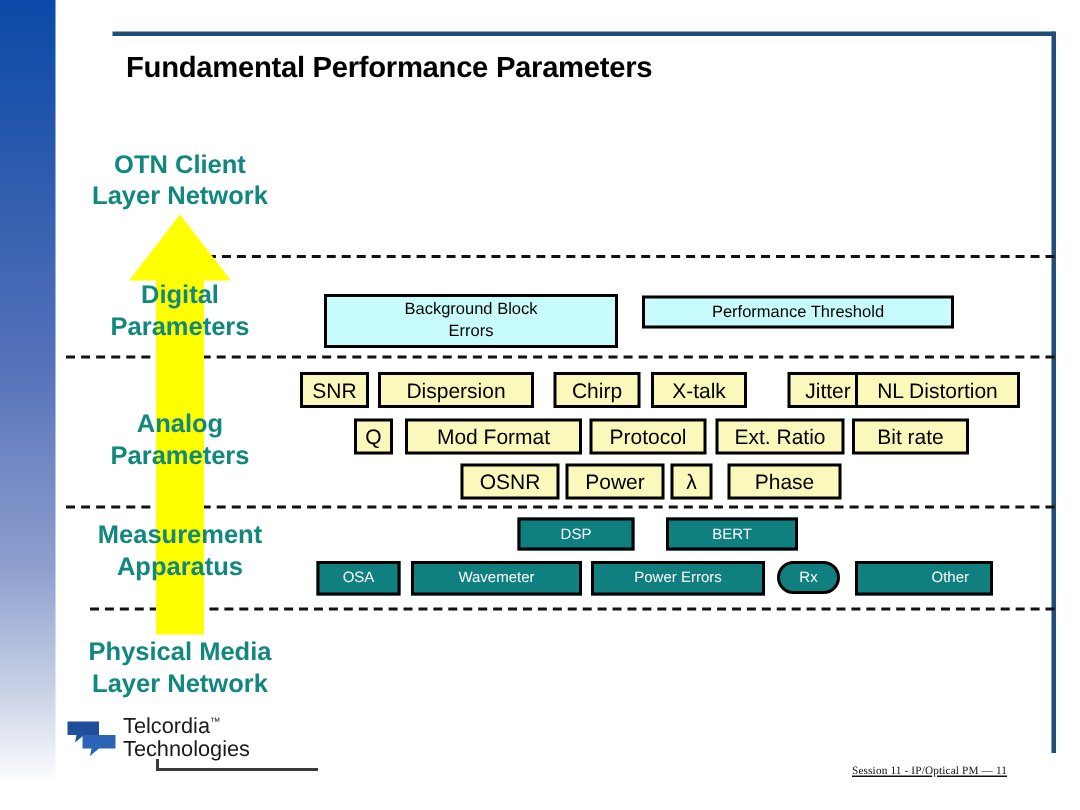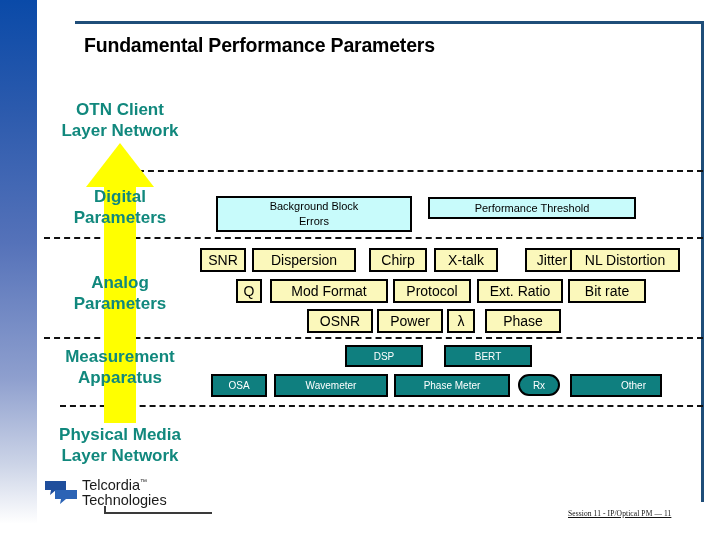--- a/index.html
+++ b/index.html
@@ -146,21 +146,21 @@
   <div class="nbox yellow" style="left:307px;top:309px;width:66px;height:24px;">OSNR</div>
   <div class="nbox yellow" style="left:377px;top:309px;width:66px;height:24px;">Power</div>
   <div class="nbox yellow" style="left:447px;top:309px;width:28px;height:24px;">λ</div>
   <div class="nbox yellow" style="left:485px;top:309px;width:76px;height:24px;">Phase</div>
 
   <div class="nbox teal" style="left:345px;top:345px;width:78px;height:22px;">DSP</div>
   <div class="nbox teal" style="left:444px;top:345px;width:88px;height:22px;">BERT</div>
 
   <div class="nbox teal" style="left:211px;top:374px;width:56px;height:23px;">OSA</div>
   <div class="nbox teal" style="left:274px;top:374px;width:114px;height:23px;">Wavemeter</div>
-  <div class="nbox teal" style="left:394px;top:374px;width:116px;height:23px;">Phase Meter</div>
+  <div class="nbox teal" style="left:394px;top:374px;width:116px;height:23px;">Power Errors</div>
   <div class="nbox teal" style="left:518px;top:374px;width:42px;height:22px;border-radius:11px;">Rx</div>
   <div class="nbox teal" style="left:570px;top:374px;width:92px;height:23px;padding-left:35px;">Other</div>
 
   <div class="logo">
     <svg class="logo-mark" viewBox="0 0 34 26">
       <path d="M1 3 L22 3 L22 12 L12 12 L6 17 L7 12 L1 12 Z" fill="#1f4e9c"></path>
       <path d="M11 12 L33 12 L33 21 L22 21 L16 26 L17 21 L11 21 Z" fill="#2b63b5"></path>
     </svg>
     <div class="logo-text"><span>Telcordia</span><span class="logo-tm">™</span><br><span>Technologies</span></div>
     <div class="logo-rule-tick"></div>

